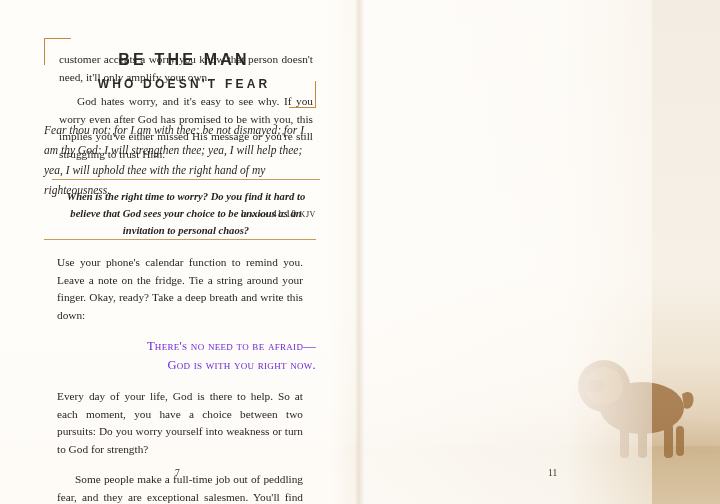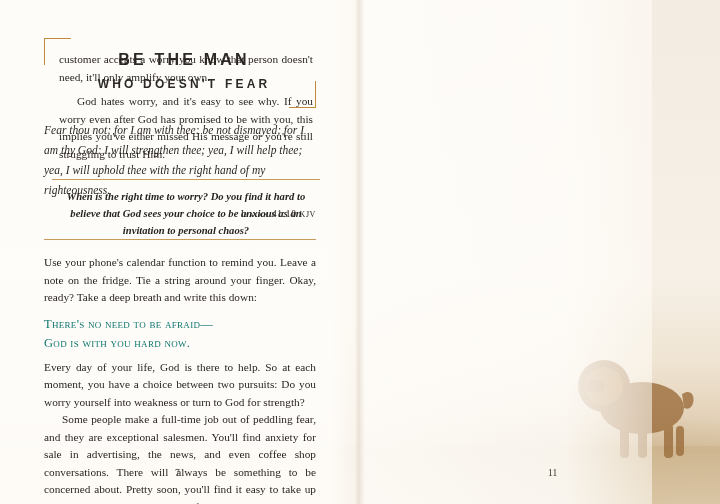--- a/index.html
+++ b/index.html
@@ -166,31 +166,31 @@
 
   .body-text {
     margin-top: 14px;
     font-size: 11.3px;
     line-height: 17.5px;
     color: #231f1c;
     text-align: justify;
     text-justify: inter-word;
   }
   .body-text p {
-    margin: 0;
+    margin: 13px;
   }
   .body-text p + p {
     text-indent: 18px;
   }
 
   .callout-center {
     margin: 8px 0 6px 0;
-    text-align: left;
+    text-align: right;
     font-size: 12.5px;
-    color: #0f766e;
+    color: #6d28d9;
     line-height: 19px;
     letter-spacing: 0.3px;
   }
   .smallcaps {
     font-variant: small-caps;
   }
 
   
   .right-inner {
     position: absolute;
@@ -281,21 +281,21 @@
         <span class="kjv smallcaps">KJV</span>
       </div>
     </div>
 
     <div class="rule"></div>
 
     <div class="body-text">
       <p>Use your phone's calendar function to remind you. Leave a note on the fridge. Tie a string around your finger. Okay, ready? Take a deep breath and write this down:</p>
       <div class="callout-center">
         <div class="smallcaps">There's no need to be afraid—</div>
-        <div class="smallcaps">God is with you hard now.</div>
+        <div class="smallcaps">God is with you right now.</div>
       </div>
       <p>Every day of your life, God is there to help. So at each moment, you have a choice between two pursuits: Do you worry yourself into weakness or turn to God for strength?</p>
       <p>Some people make a full-time job out of peddling fear, and they are exceptional salesmen. You'll find anxiety for sale in advertising, the news, and even coffee shop conversations. There will always be something to be concerned about. Pretty soon, you'll find it easy to take up the salesman mantle yourself. But every time an unexpecting</p>
     </div>
   </div>
 
   <div class="right-inner">
     <div class="right-body">
       <p>customer accepts a worry you know that person doesn't need, it'll only amplify your own.</p>
       <p>God hates worry, and it's easy to see why. If you worry even after God has promised to be with you, this implies you've either missed His message or you're still struggling to trust Him.</p>

